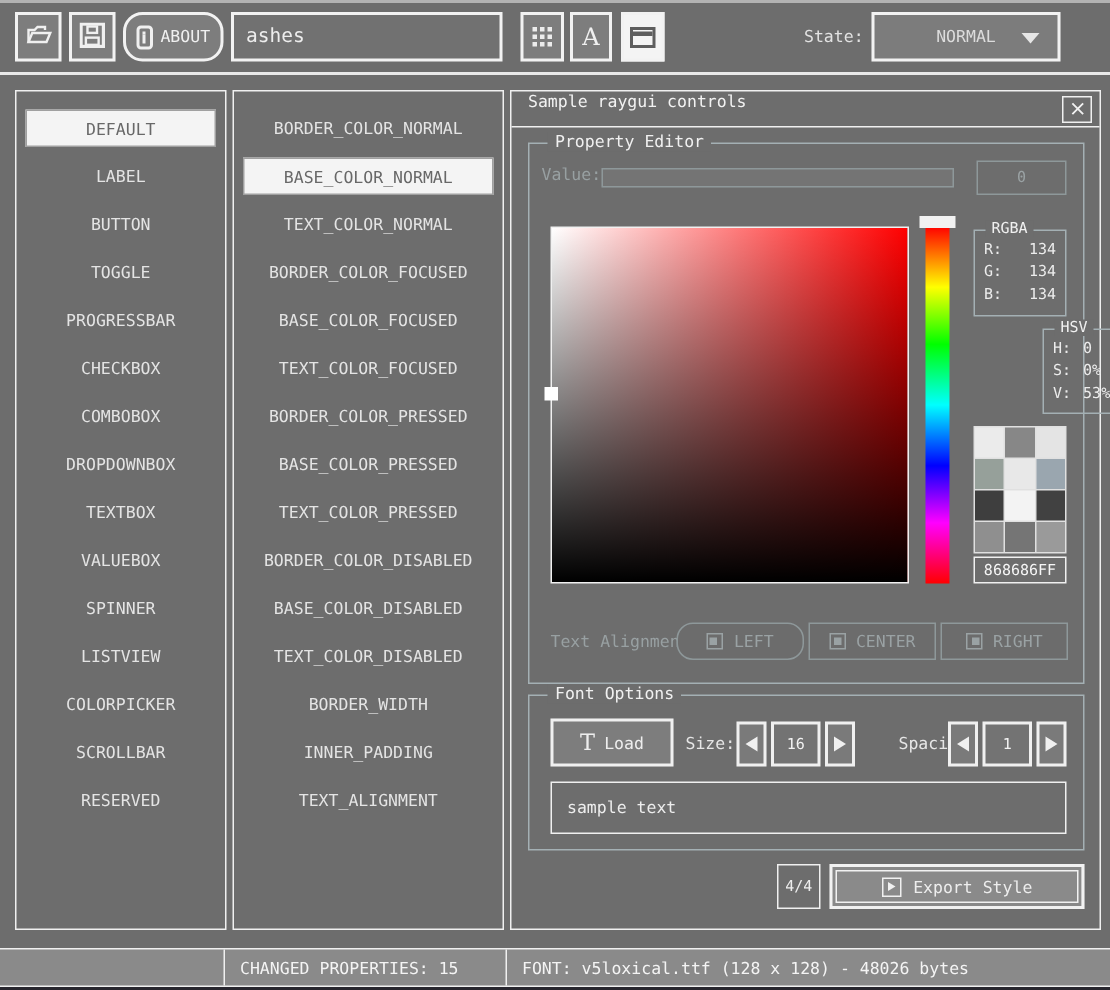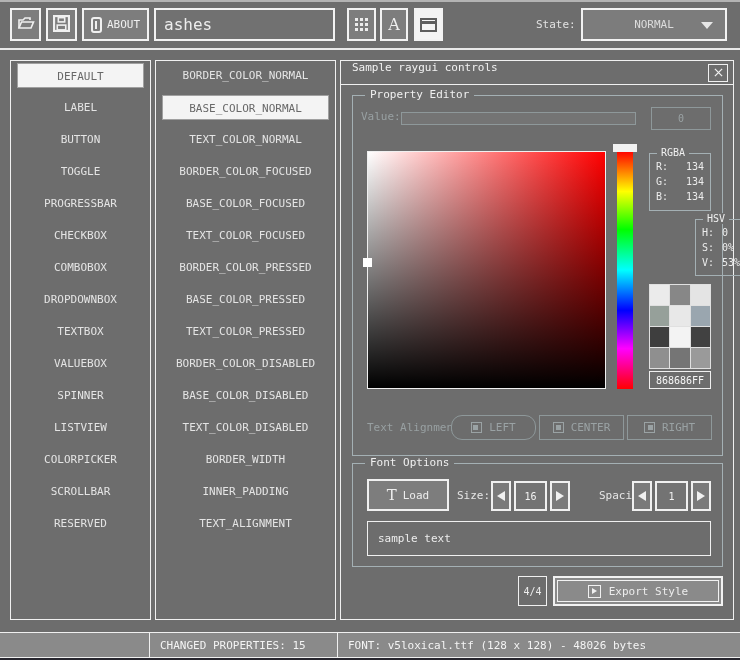--- a/index.html
+++ b/index.html
@@ -16,32 +16,32 @@
   
   .tbtn {
     position:absolute; top:8px; height:33px;
     border:2px solid #f2f2f2; background:#7d7d7d;
     display:flex; align-items:center; justify-content:center; gap:5px;
     color:#f0f0f0; cursor:pointer;
   }
   .tbtn.active { background:#f4f4f4; color:#5e5e5e; }
   #btn-open { left:10px; width:31px; }
   #btn-save { left:46px; width:31px; }
-  #btn-about { left:82px; width:67px; }
+  #btn-about { left:82px; width:67px;border-radius:13px; }
   #style-name-input {
     position:absolute; top:8px; left:154px; width:181px; height:33px;
     border:2px solid #f2f2f2; background:#717171; color:#ededed;
-    font-family:inherit; font-size:16px; padding-left:8px; outline:none;
+    font-family:inherit; font-size:13px; padding-left:8px; outline:none;
   }
   #btn-grid { left:347px; width:29px; }
   #btn-font { left:380px; width:28px; }
   #btn-window { left:414px; width:29px; }
   #state-label { position:absolute; top:18px; left:536px; color:#e2e2e2; }
   #state-dropdown {
-    position:absolute; top:8px; left:581px; width:146px; height:33px;
+    position:absolute; top:8px; left:581px; width:126px; height:33px;
     border:2px solid #f2f2f2; background:#7c7c7c; color:#dcdcdc;
     display:flex; align-items:center; justify-content:center; cursor:pointer;
   }
   .chevron-down { position:absolute; right:12px; top:12px; width:0; height:0;
     border-left:6px solid transparent; border-right:6px solid transparent;
     border-top:7px solid #e6e6e6; }
 
   
   .info-icon { width:11px; height:16px; border:2px solid currentColor; border-radius:3px; position:relative; }
   .info-icon::before { content:""; position:absolute; top:2px; left:2.5px; width:2px; height:2px; background:currentColor; }
@@ -55,21 +55,21 @@
   .al-icon i { position:absolute; top:2px; width:5px; height:5px; background:currentColor; }
   .al-left i { left:1px; } .al-center i { left:2px; } .al-right i { right:1px; }
   .tri-left  { width:0; height:0; border-top:5px solid transparent; border-bottom:5px solid transparent; border-right:8px solid #f0f0f0; }
   .tri-right { width:0; height:0; border-top:5px solid transparent; border-bottom:5px solid transparent; border-left:8px solid #f0f0f0; }
   .export-icon { width:13px; height:13px; border:1.5px solid #f0f0f0; position:relative; display:inline-block; }
   .export-icon::before { content:""; position:absolute; top:2.5px; left:3px; width:0; height:0;
     border-top:3px solid transparent; border-bottom:3px solid transparent; border-left:5px solid #f0f0f0; }
   .t-glyph { font-family:"DejaVu Serif","Liberation Serif",serif; font-size:15px; line-height:1; }
 
   
-  .panel { position:absolute; top:60px; height:560px; border:1px solid #f0f0f0; padding-top:2px; }
+  .panel { position:absolute; top:60px; height:560px; border:1px solid #f0f0f0; padding-top:12px; }
   #controls-panel { left:10px; width:141px; }
   #properties-panel { left:155px; width:181px; }
   .list-item {
     height:25px; line-height:25px; margin:0 6px 7px 6px;
     text-align:center; color:#e4e4e4; cursor:pointer;
     white-space:nowrap; overflow:hidden;
   }
   .list-item.selected { background:#f4f4f4; color:#686868; border:1px solid #a0a0a0; }
 
   

